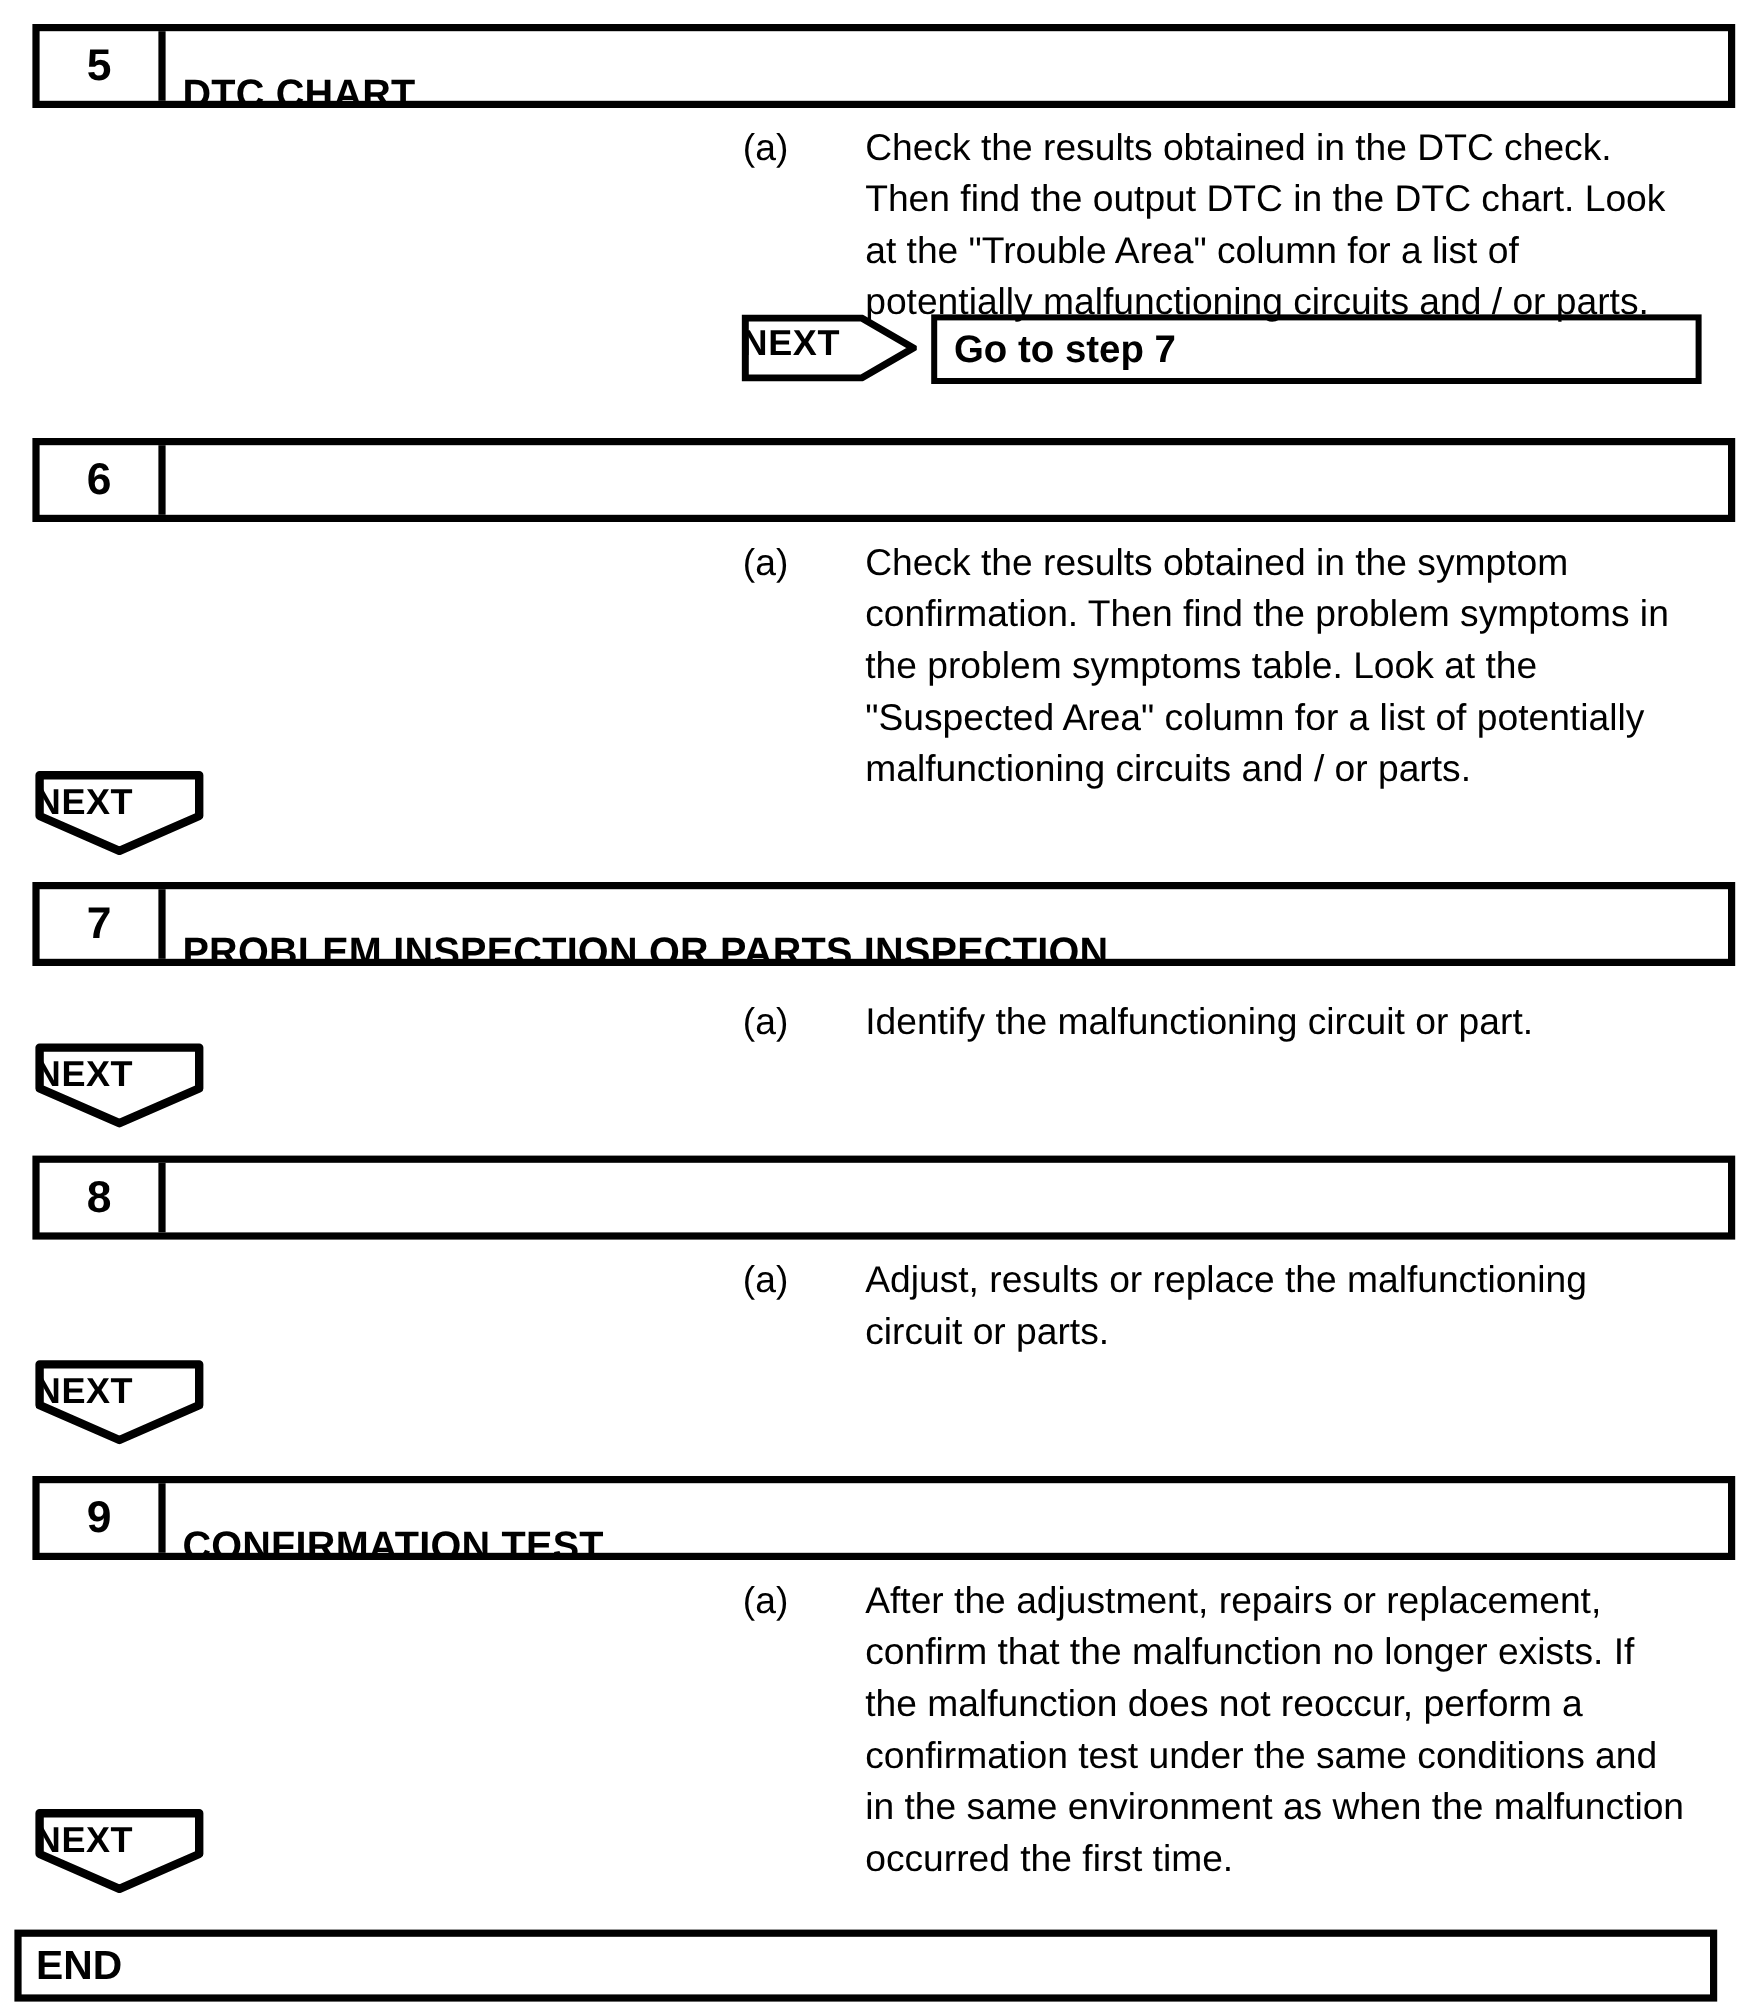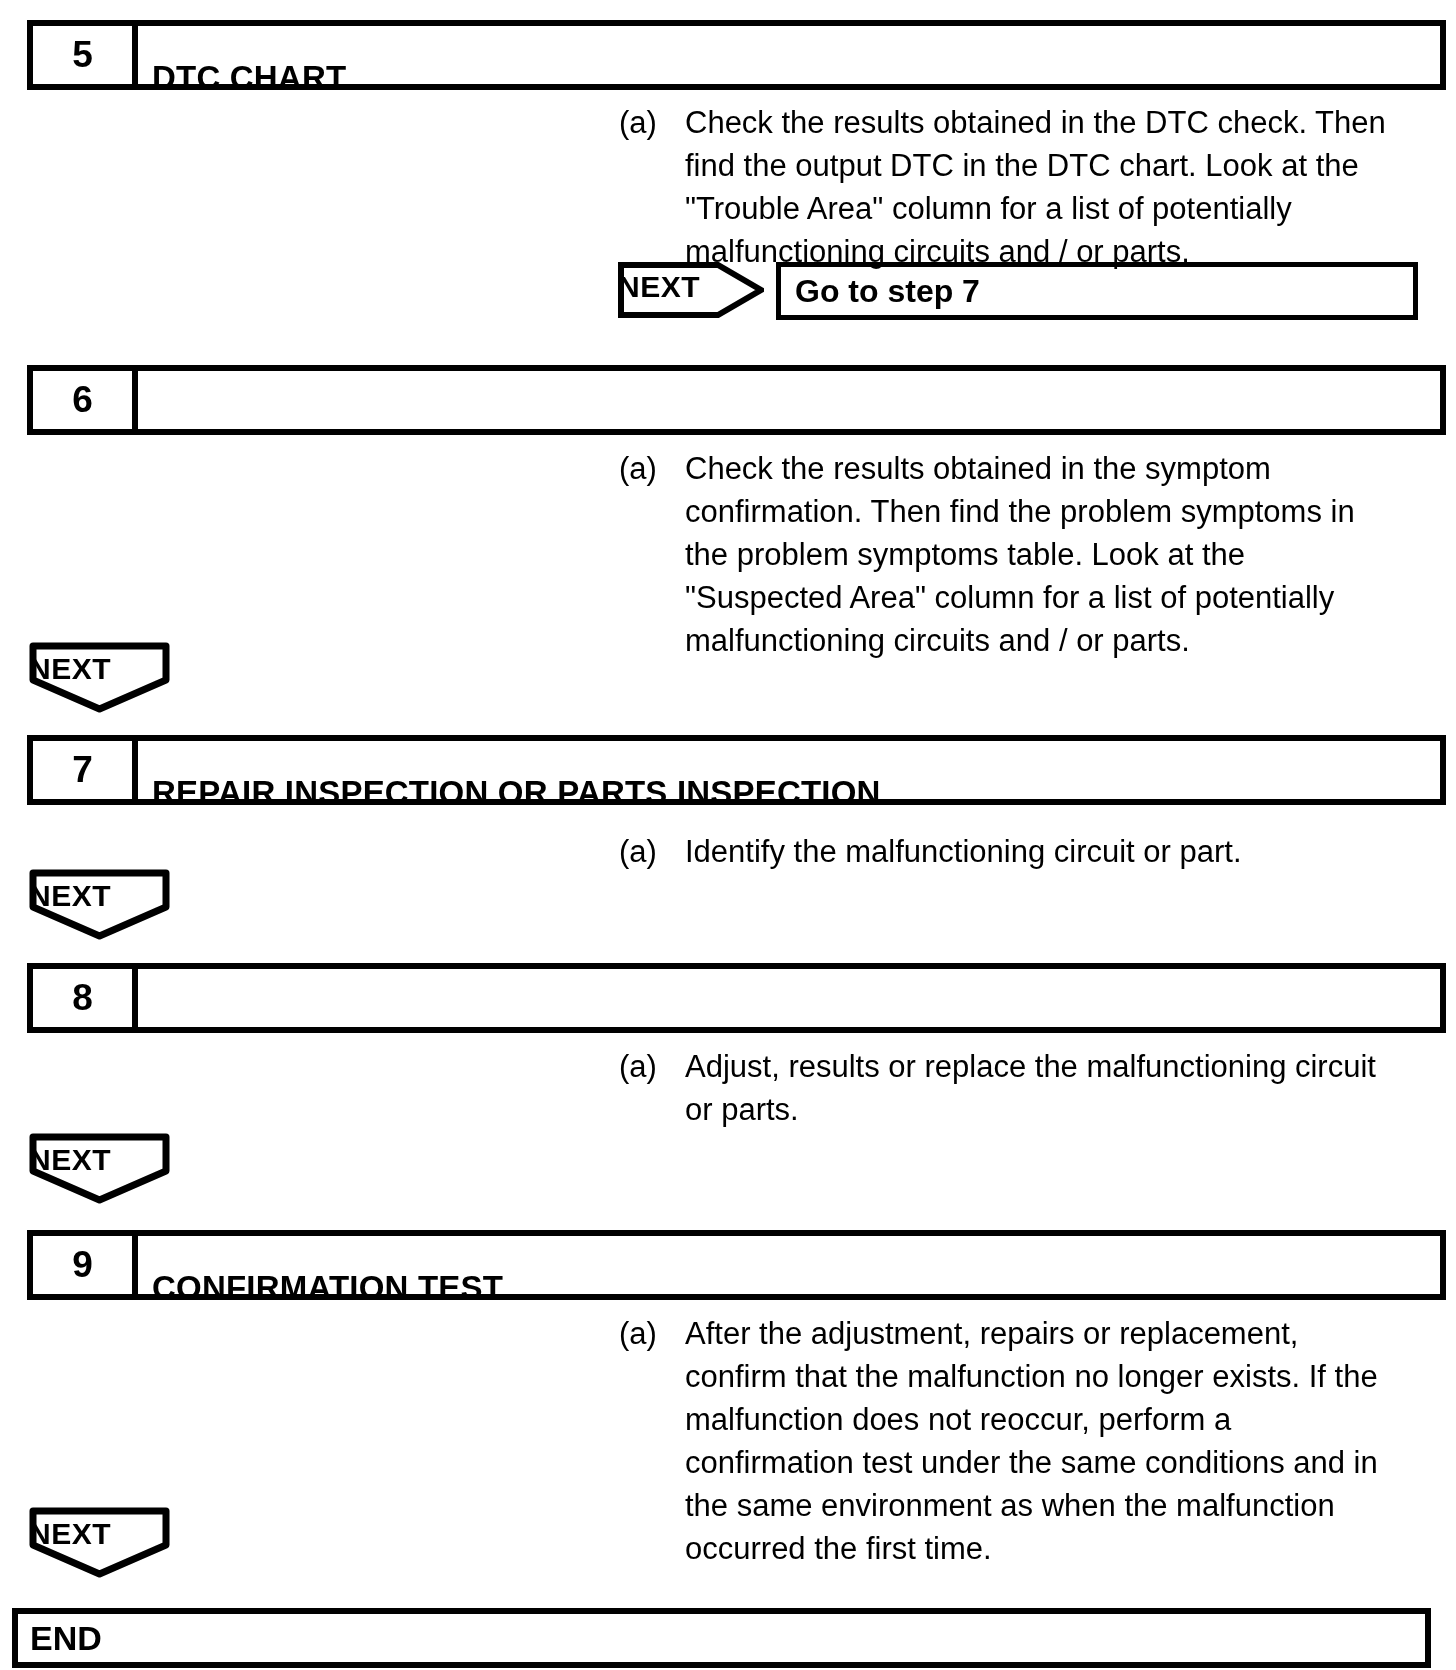--- a/index.html
+++ b/index.html
@@ -53,20 +53,21 @@
     font-size: 31px;
     line-height: 43px;
   }
   .instruction .item-label {
     width: 66px;
     flex: 0 0 66px;
   }
   .instruction .item-text {
     flex: 1 1 auto;
     max-width: 720px;
+    margin-left: 36px;
   }
 
   
   .next-right {
     position: absolute;
     left: 618px;
     top: 262px;
     width: 146px;
     height: 56px;
   }
@@ -148,21 +149,21 @@
 </div>
 <div class="next-down" style="top:642px">
   <svg width="141" height="71" viewBox="0 0 141 71">
     <polygon points="4,4 137,4 137,38 70.5,67 4,38" fill="#ffffff" stroke="#000000" stroke-width="7" stroke-linejoin="round"></polygon>
   </svg>
   <span class="label">NEXT</span>
 </div>
 
 <div class="step-header" style="top:735px">
   <div class="step-number">7</div>
-  <div class="step-title">REPAIR INSPECTION OR PARTS INSPECTION</div>
+  <div class="step-title">PROBLEM INSPECTION OR PARTS INSPECTION</div>
 </div>
 <div class="instruction" style="top:830px">
   <div class="item-label">(a)</div>
   <div class="item-text">Identify the malfunctioning circuit or part.</div>
 </div>
 <div class="next-down" style="top:869px">
   <svg width="141" height="71" viewBox="0 0 141 71">
     <polygon points="4,4 137,4 137,38 70.5,67 4,38" fill="#ffffff" stroke="#000000" stroke-width="7" stroke-linejoin="round"></polygon>
   </svg>
   <span class="label">NEXT</span>

